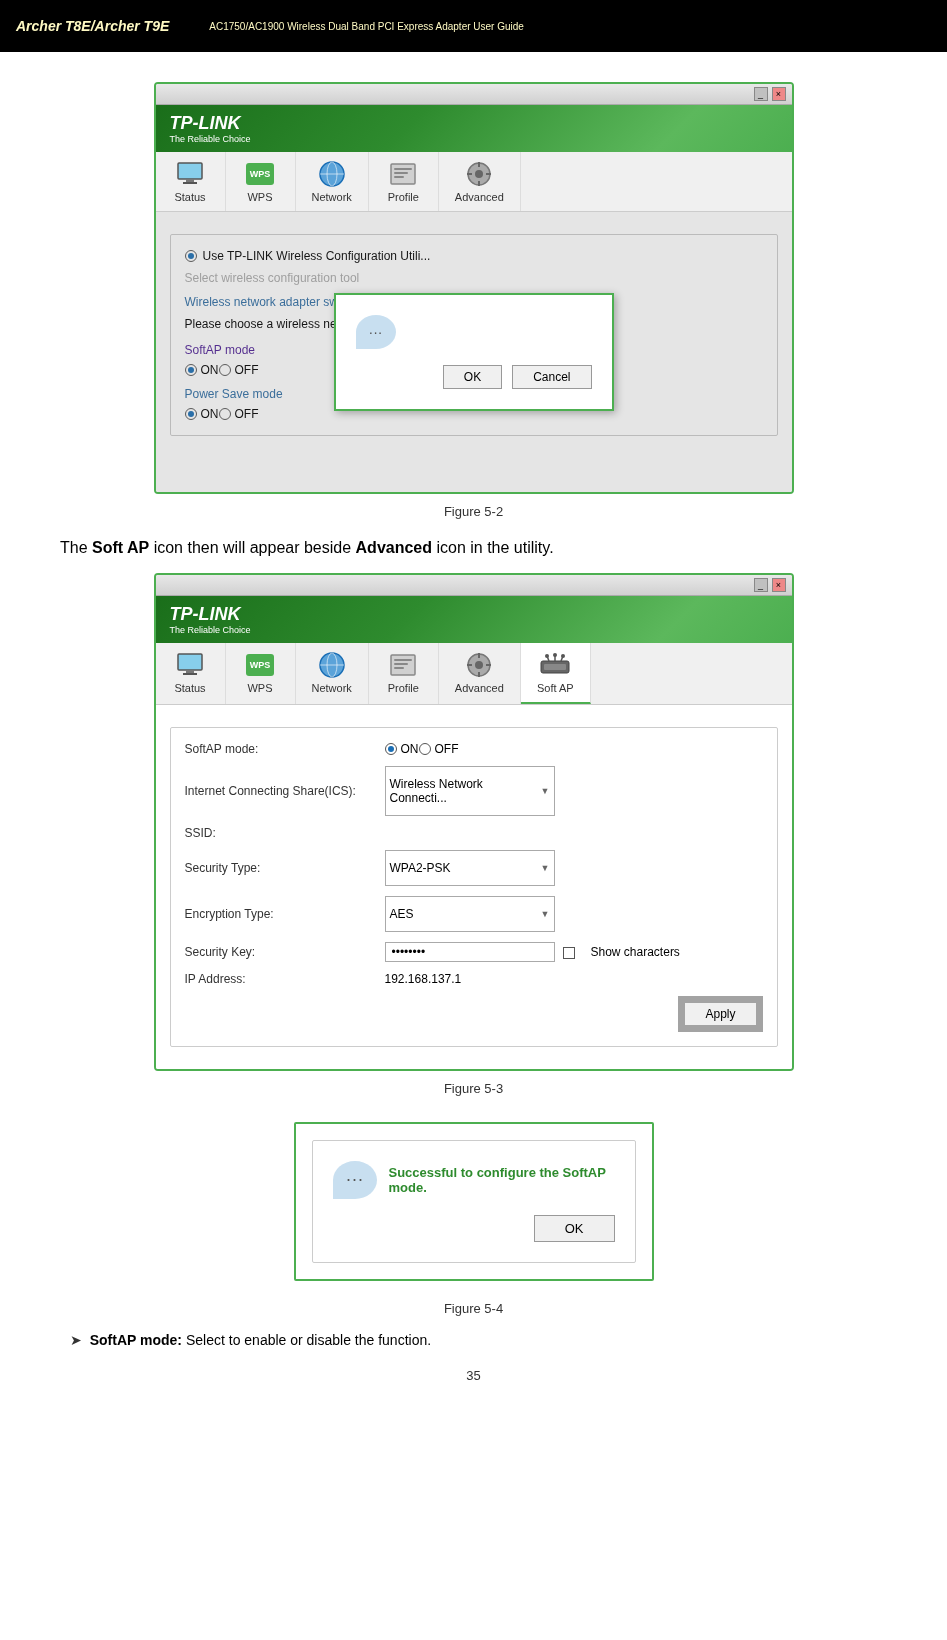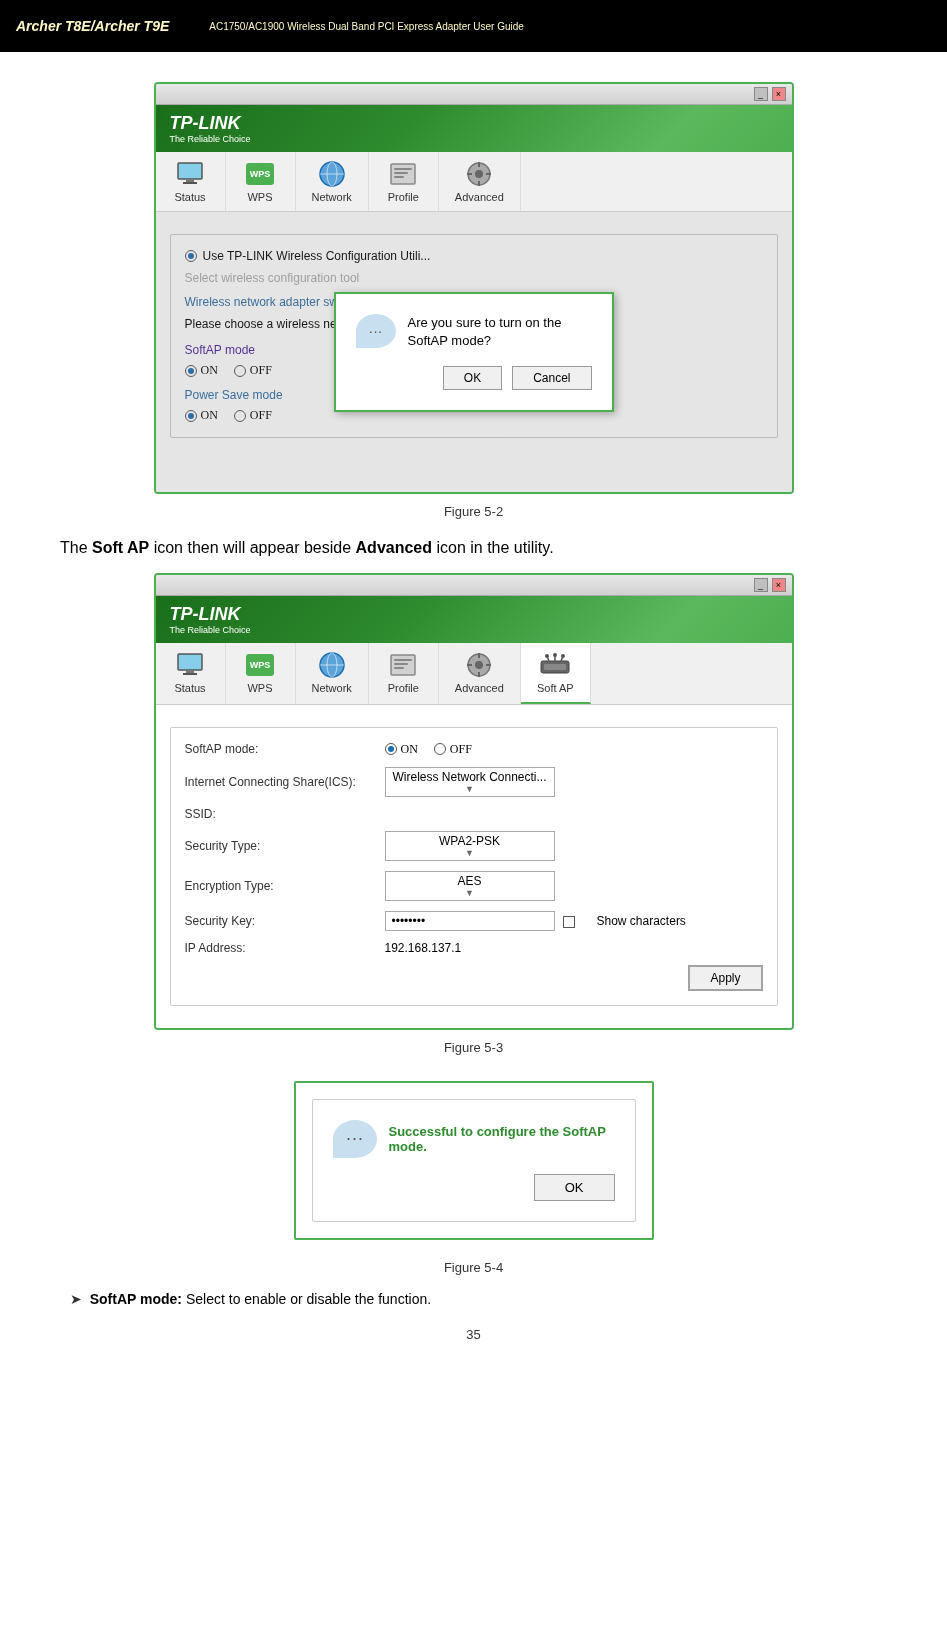--- a/index.html
+++ b/index.html
@@ -155,24 +155,22 @@
     }
     .form-control-area {
       flex: 1;
       display: flex;
       align-items: center;
       gap: 8px;
     }
 
     .radio-group {
       display: flex;
-      gap: 16px;
       align-items: center;
       font-size: 12px;
-      font-family: Liberation Serif, serif;
     }
     .radio-item {
       display: flex;
       align-items: center;
       gap: 4px;
     }
     .radio-btn {
       width: 12px; height: 12px;
       border: 1px solid #555;
       border-radius: 50%;
@@ -181,63 +179,62 @@
     }
     .radio-btn.selected::after {
       content: '';
       width: 6px; height: 6px;
       border-radius: 50%;
       background: #1a6eb5;
     }
 
     .select-box {
       border: 1px solid #aaa;
-      padding: 2px 4px;
+      padding: 10px 4px;
       font-size: 12px;
       width: 170px;
       display: flex;
       align-items: center;
       justify-content: space-between;
       background: #fff;
       cursor: pointer;
-      flex-direction: column;
     }
     .select-box .arrow {
       font-size: 9px;
       color: #666;
     }
 
     .text-input {
       border: 1px solid #aaa;
       padding: 2px 6px;
       font-size: 12px;
       width: 170px;
       background: #fff;
     }
 
     .checkbox-item {
       display: flex;
       align-items: flex-end;
-      gap: 22px;
+      gap: 16px;
       font-size: 12px;
     }
     .checkbox {
       width: 12px; height: 12px;
       border: 1px solid #555;
       background: #fff;
     }
 
     .apply-row {
       display: flex;
       justify-content: flex-end;
       margin-top: 8px;
     }
     .apply-btn {
       background: #f0f0f0;
-      border: 2px solid #a3a3a3;
+      border: 7px solid #a3a3a3;
       padding: 4px 20px;
       font-size: 12px;
       cursor: pointer;
     }
 
     
     .dialog-overlay {
       position: absolute;
       top: 0; left: 0; right: 0; bottom: 0;
       background: rgba(0,0,0,0.1);
@@ -492,21 +489,20 @@
           </div>
         </div>
       </div>
 
       <div class="dialog-overlay">
         <div class="dialog-box">
           <div class="dialog-content">
             <div class="dialog-icon" style="background:#c8dff0; border-radius:50% 50% 50% 0; width:40px; height:34px; display:flex; align-items:center; justify-content:center;">
               <span style="font-size:14px; color:#555;">···</span>
             </div>
-            <div class="dialog-text">Are you sure to turn on the SoftAP mode?</div>
           </div>
           <div class="dialog-buttons">
             <button class="dialog-btn">OK</button>
             <button class="dialog-btn">Cancel</button>
           </div>
         </div>
       </div>
     </div>
   </div>
 

